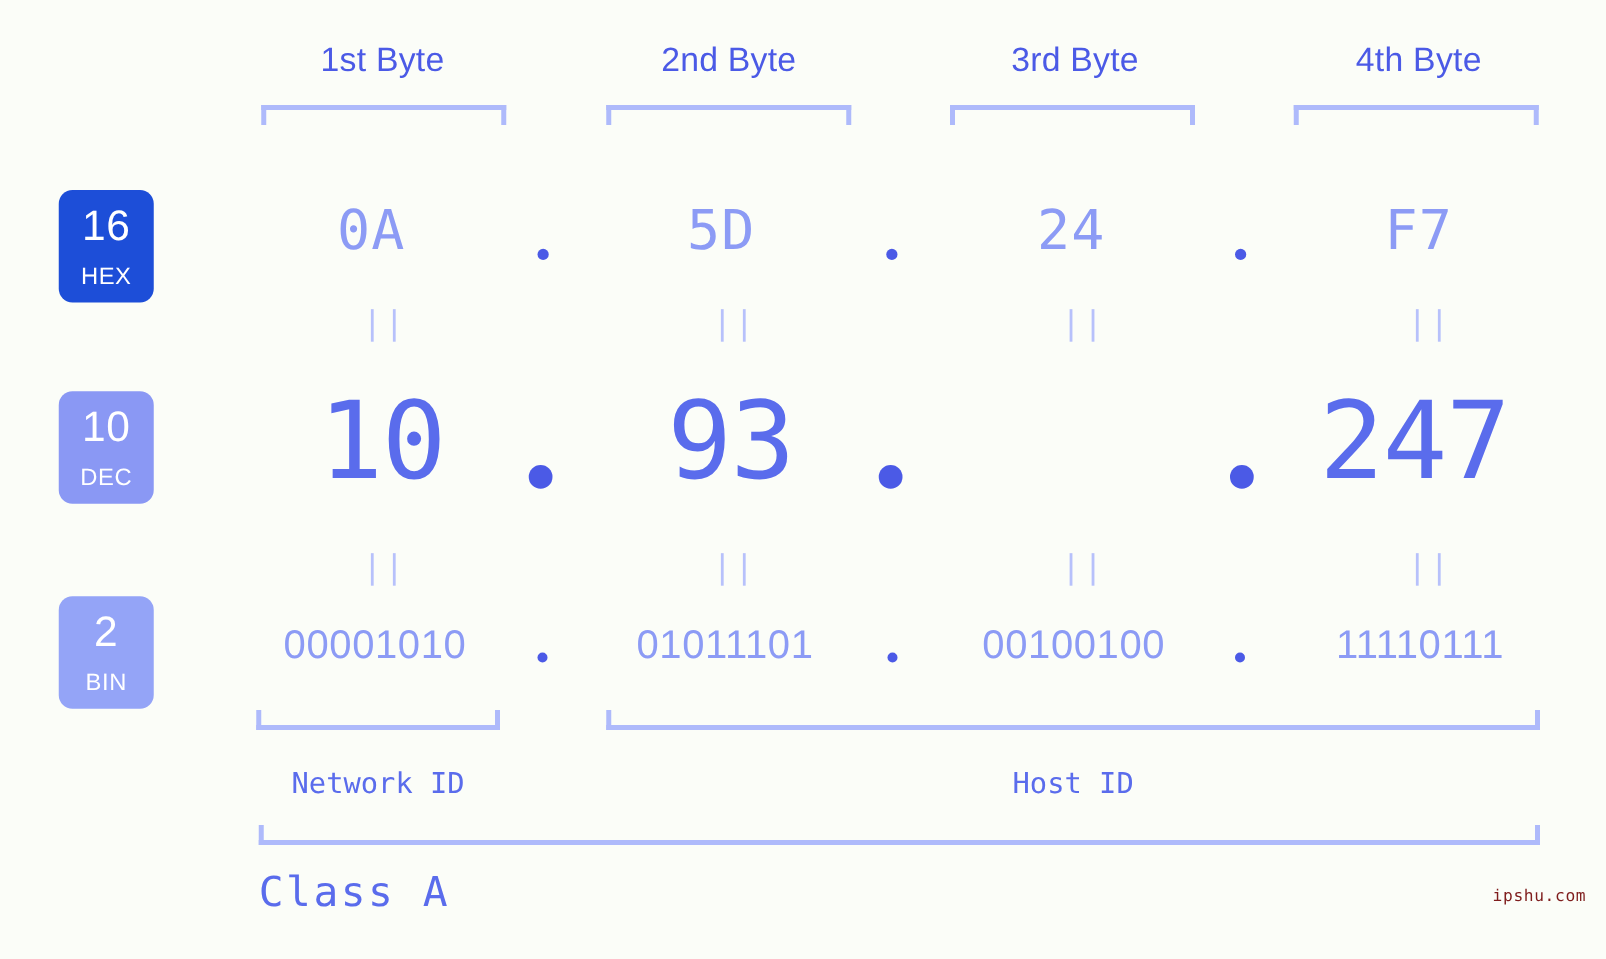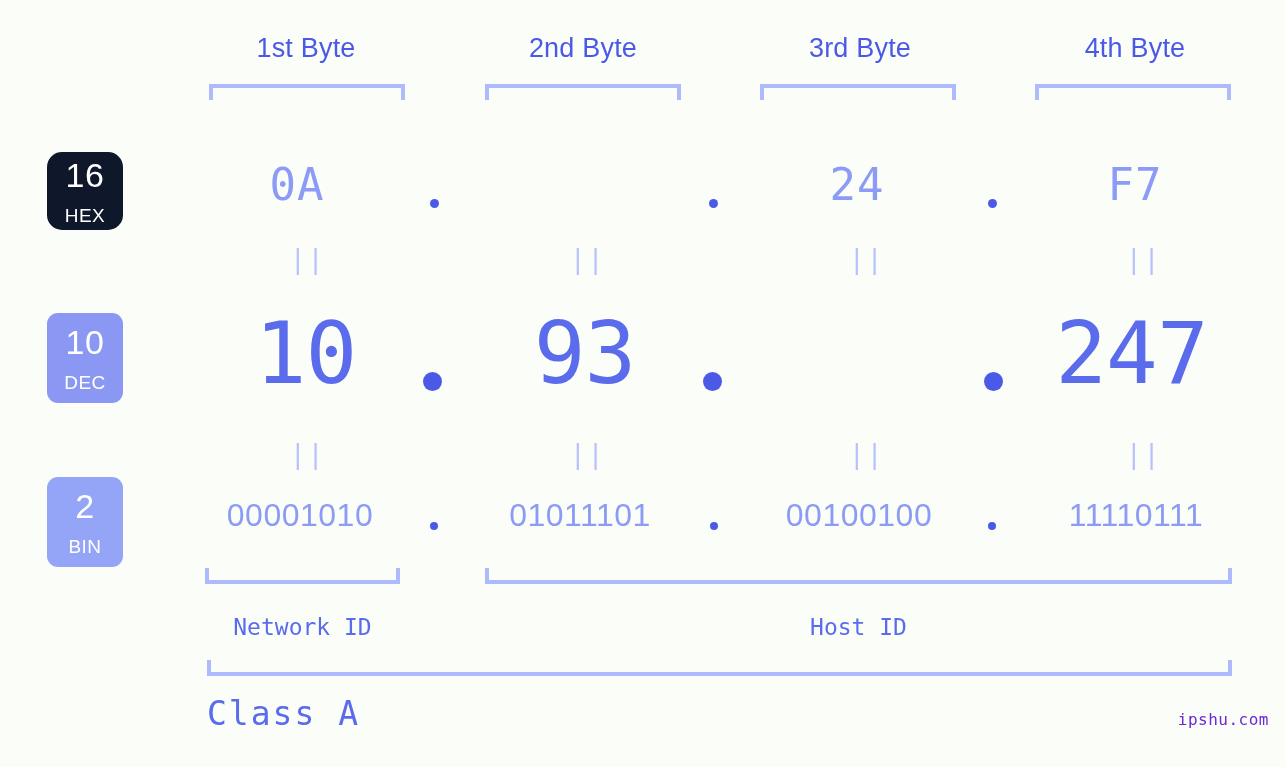--- a/index.html
+++ b/index.html
@@ -148,56 +148,57 @@
     letter-spacing: 2px;
     white-space: nowrap;
   }
 
   
   .watermark {
     position: absolute;
     right: 16px;
     top: 710px;
     font-family: "DejaVu Sans Mono", monospace;
-    font-size: 16px;
-    color: #6d28d9;
+    font-size: 13px;
+    color: #7f1d1d;
     letter-spacing: 0.5px;
     text-align: right;
   }
 </style>
 </head>
 <body>
 
 <div id="canvas">
 
   <div class="byte-label" style="left:201px;">1st Byte</div>
   <div class="byte-label" style="left:478px;">2nd Byte</div>
   <div class="byte-label" style="left:755px;">3rd Byte</div>
   <div class="byte-label" style="left:1030px;">4th Byte</div>
 
   <div class="bracket down" style="left:209px; top:84px; width:196px;"></div>
   <div class="bracket down" style="left:485px; top:84px; width:196px;"></div>
   <div class="bracket down" style="left:760px; top:84px; width:196px;"></div>
   <div class="bracket down" style="left:1035px; top:84px; width:196px;"></div>
 
-  <div class="badge" style="top:152px; height:78px; background:#0f172a;border-radius:15px;">
+  <div class="badge" style="top:152px; height:90px; background:#1d4ed8;">
     <span class="num">16</span>
     <span class="name">HEX</span>
   </div>
   <div class="badge" style="top:313px; height:90px; background:#8a98f4;">
     <span class="num">10</span>
     <span class="name">DEC</span>
   </div>
   <div class="badge" style="top:477px; height:90px; background:#94a4f7;">
     <span class="num">2</span>
     <span class="name">BIN</span>
   </div>
 
   <div class="cell hex-val" style="left:192px;">0A</div>
   <div class="dot hex" style="left:430px;"></div>
+  <div class="cell hex-val" style="left:472px;">5D</div>
   <div class="dot hex" style="left:709px;"></div>
   <div class="cell hex-val" style="left:752px;">24</div>
   <div class="dot hex" style="left:988px;"></div>
   <div class="cell hex-val" style="left:1030px;">F7</div>
 
   <div class="eq" style="left:290px; top:246px;">||</div>
   <div class="eq" style="left:570px; top:246px;">||</div>
   <div class="eq" style="left:849px; top:246px;">||</div>
   <div class="eq" style="left:1126px; top:246px;">||</div>
 

